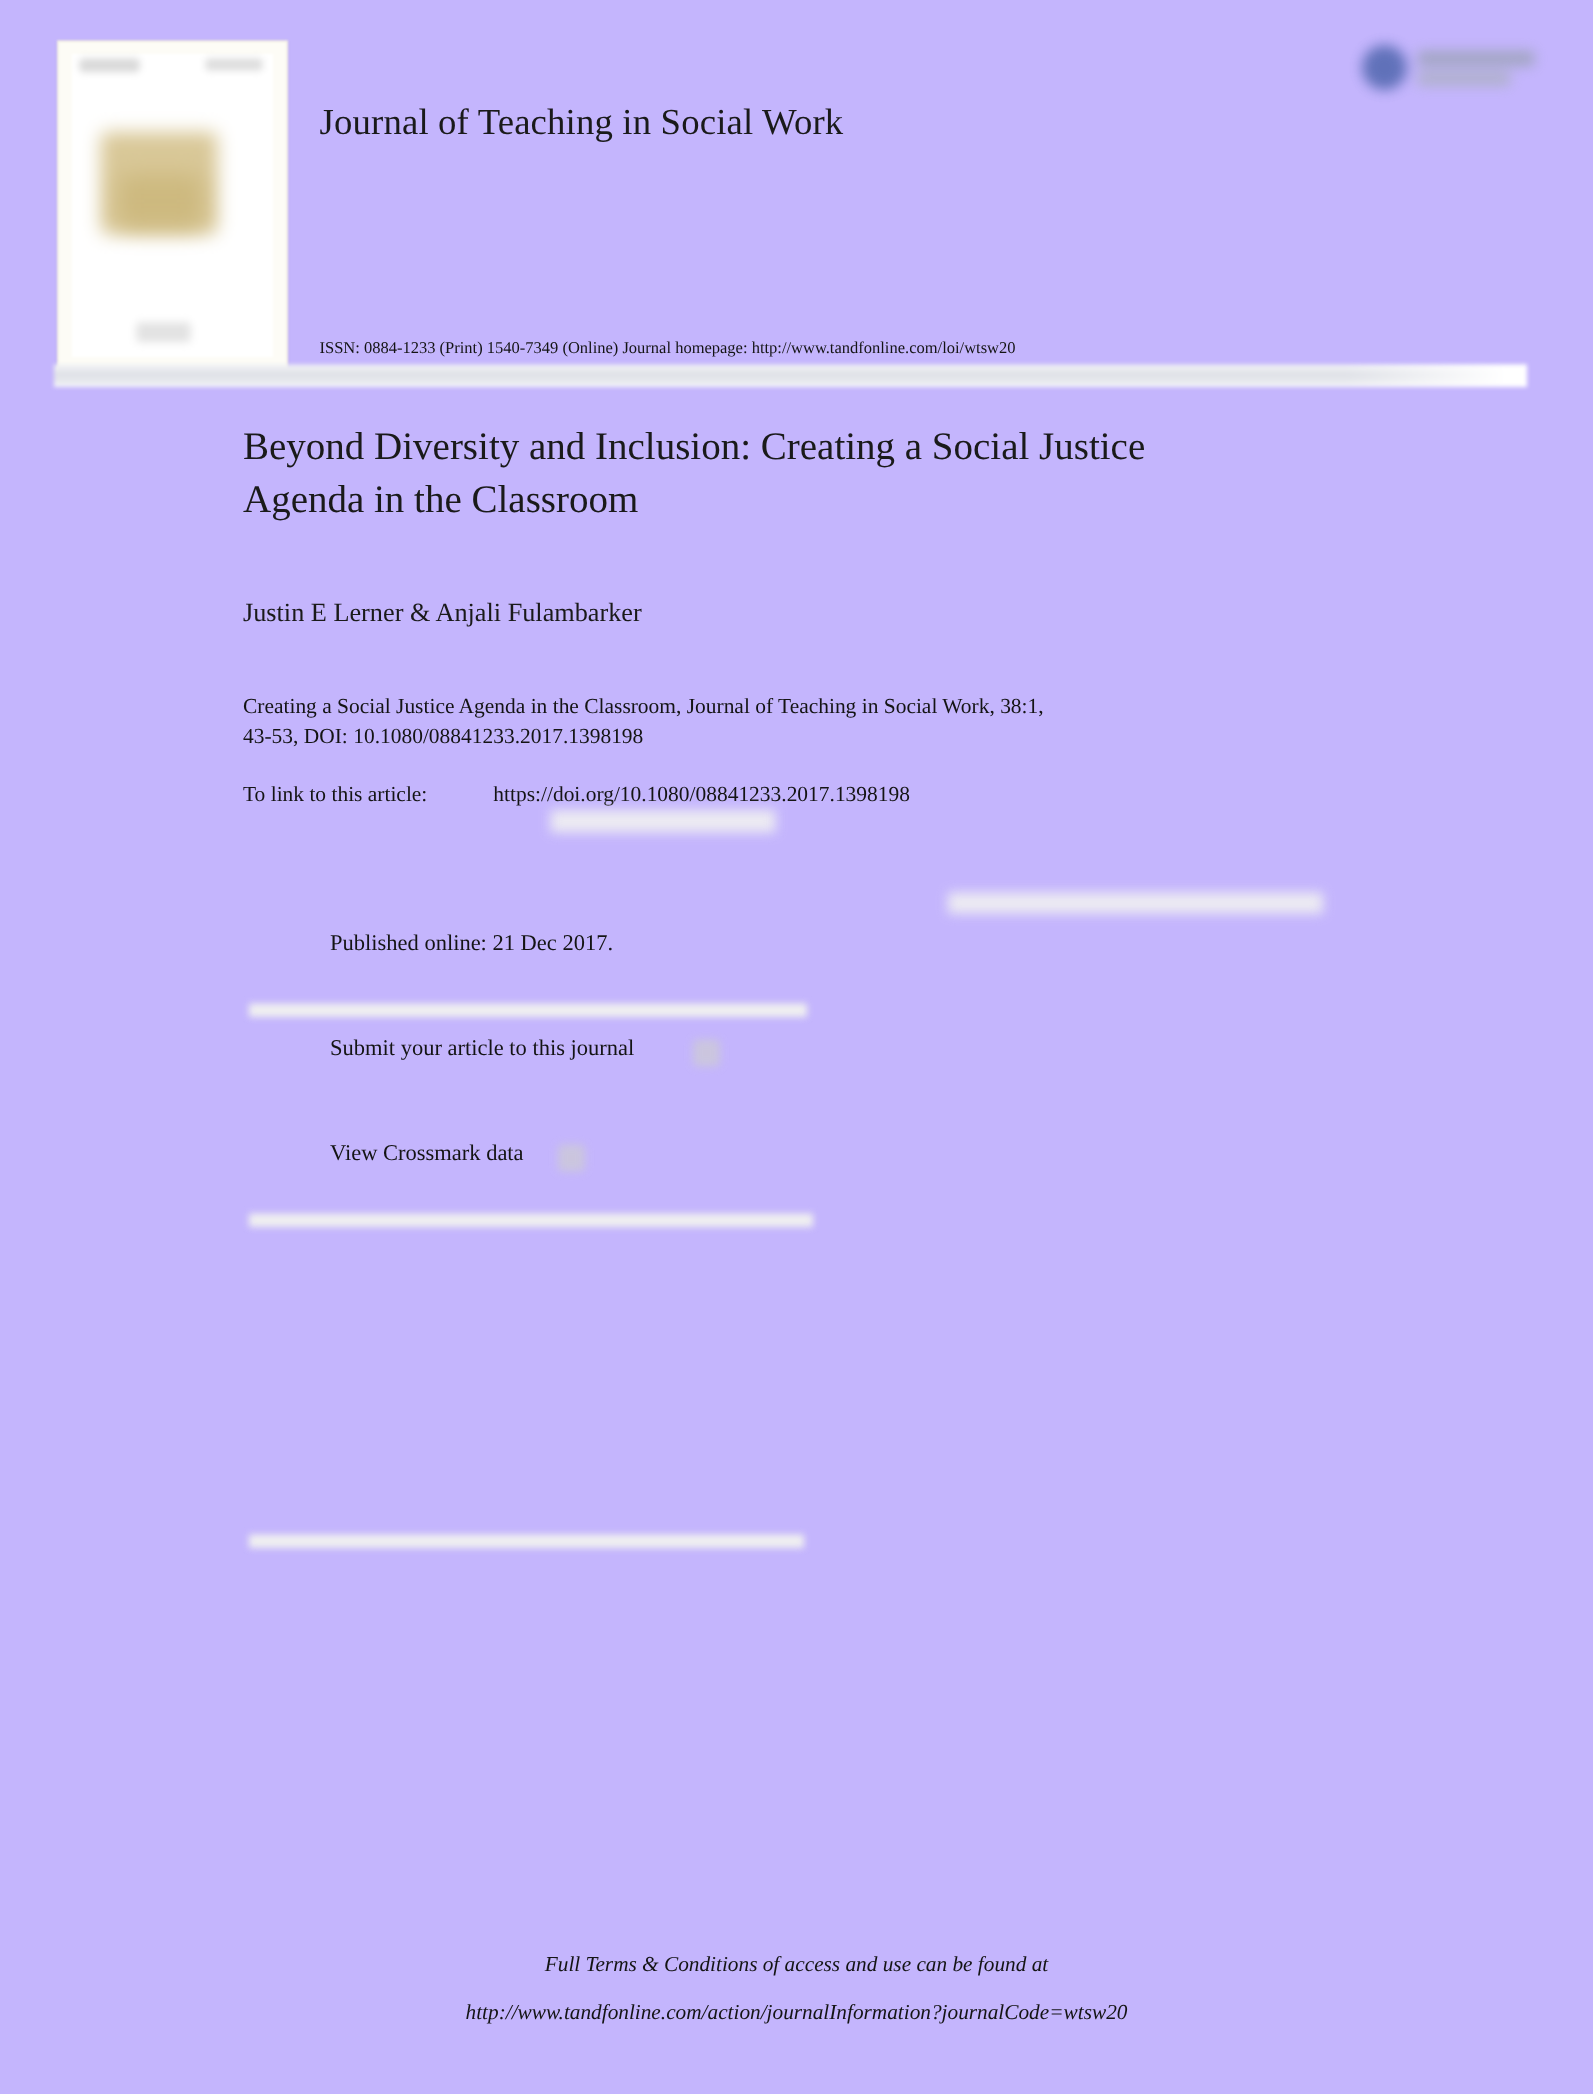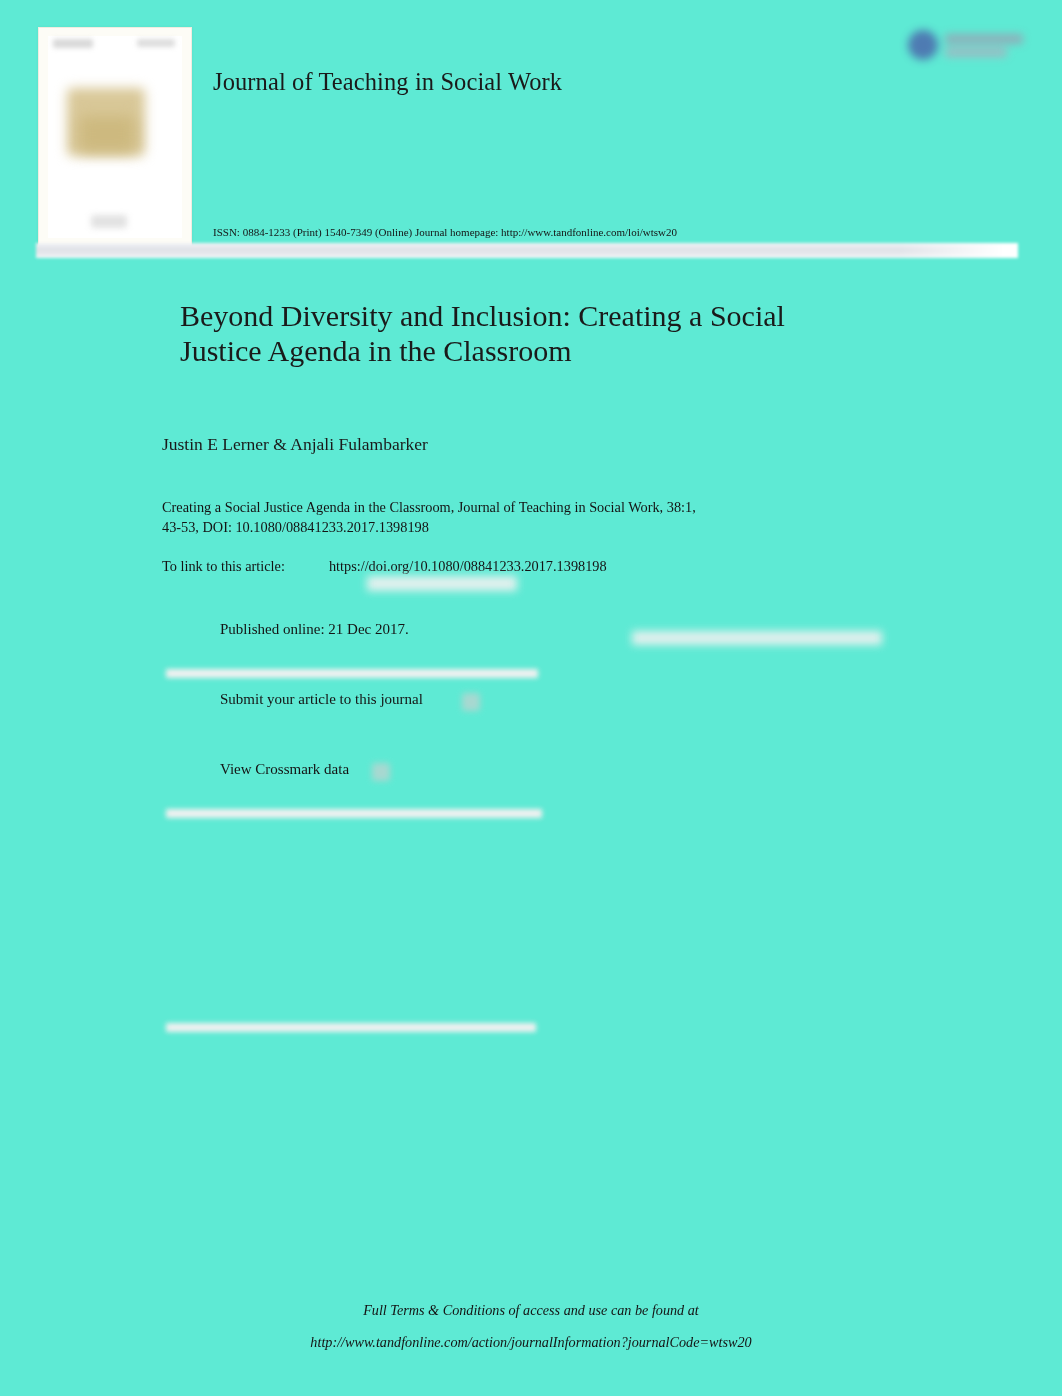--- a/index.html
+++ b/index.html
@@ -12,21 +12,21 @@
     font-family: "Liberation Serif", "DejaVu Serif", serif;
     color: #111111;
     -webkit-font-smoothing: antialiased;
   }
 
   .page {
     position: relative;
     width: 1062px;
     height: 1396px;
     margin: 0 auto;
-    background: #5eead4;
+    background: #c4b5fd;
     overflow: hidden;
   }
 
   
   .masthead {
     position: absolute;
     left: 0;
     top: 0;
     width: 1062px;
     height: 262px;
@@ -186,25 +186,25 @@
 
   
   .article {
     position: absolute;
     left: 162px;
     top: 280px;
     width: 760px;
   }
 
   .article-title {
-    font-size: 30px;
+    font-size: 26px;
     line-height: 35px;
     font-weight: normal;
     color: #1a1a1a;
-    margin: 18px;
+    margin: 0;
     width: 630px;
   }
 
   .authors {
     margin: 0;
     padding-top: 48px;
     font-size: 17.5px;
     color: #1a1a1a;
   }
 

